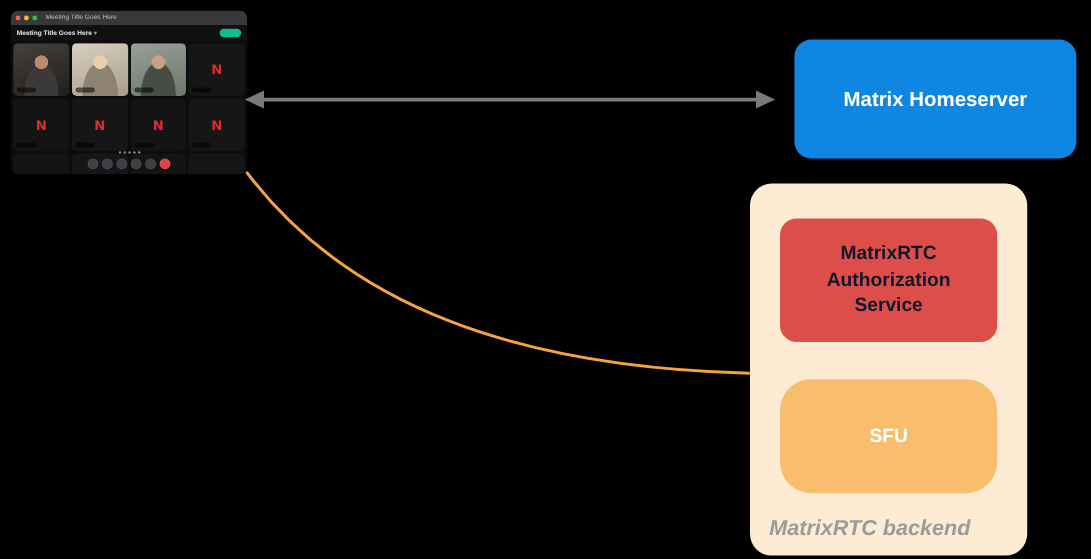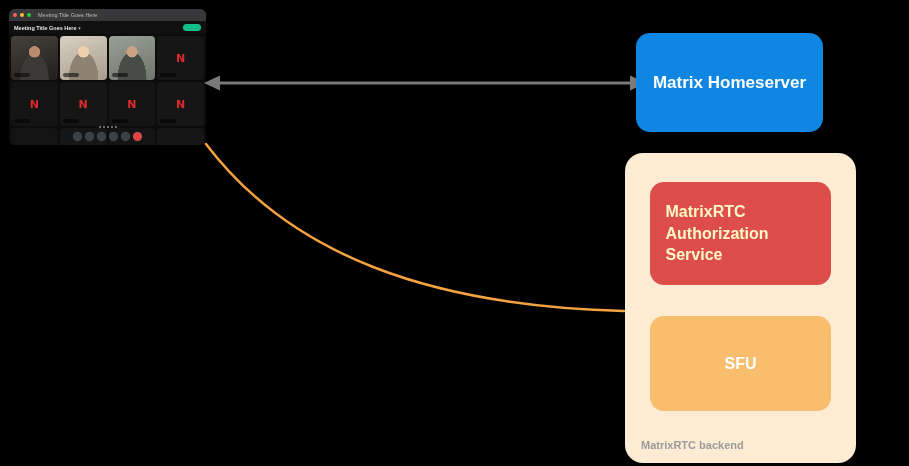--- a/index.html
+++ b/index.html
@@ -16,35 +16,35 @@
   .connectors{position:absolute;inset:0;width:909px;height:466px;pointer-events:none;}
   .arrow-shaft{stroke:var(--arrow);stroke-width:3;}
   .arrow-head{fill:var(--arrow);}
   .media-line{stroke:var(--link);stroke-width:2.5;fill:none;stroke-linecap:round;}
 
   
   .api-label{position:absolute;left:250px;top:62px;width:350px;text-align:center;
     color:var(--api-label);font-size:13px;font-weight:600;letter-spacing:.2px;}
 
   
-  .homeserver{position:absolute;left:636px;top:33px;width:187px;height:99px;background:var(--blue);
+  .homeserver{position:absolute;left:662px;top:33px;width:235px;height:99px;background:var(--blue);
     border-radius:14px;display:flex;align-items:center;justify-content:center;}
   .homeserver .label{color:#fff;font-size:17px;font-weight:700;}
 
   
   .backend{position:absolute;left:625px;top:153px;width:231px;height:310px;background:var(--peach);
     border-radius:18px;}
   .auth{position:absolute;left:25px;top:29px;width:181px;height:103px;background:var(--red);
     border-radius:14px;display:flex;align-items:center;justify-content:center;}
-  .auth .label{color:#fef9c3;font-size:16px;font-weight:700;line-height:1.35;width:150px;}
+  .auth .label{color:#0f172a;font-size:16px;font-weight:700;text-align:center;line-height:1.35;width:150px;}
   .sfu{position:absolute;left:25px;top:163px;width:181px;height:95px;background:var(--orange);
-    border-radius:14px;display:flex;align-items:center;justify-content:center;}
+    border-radius:26px;display:flex;align-items:center;justify-content:center;}
   .sfu .label{color:#fff;font-size:16px;font-weight:700;}
   .backend-label{position:absolute;left:16px;bottom:12px;color:var(--backend-label);
-    font-size:11px;font-weight:700;}
+    font-size:18px;font-weight:700;font-style:italic;}
 
   
   .call-window{position:absolute;left:9px;top:9px;width:197px;height:136px;border-radius:6px;
     overflow:hidden;background:#151515;box-shadow:0 1px 6px rgba(0,0,0,.7);}
   .titlebar{height:12px;background:#38383a;display:flex;align-items:center;padding:0 4px;gap:3px;}
   .tl-dot{width:4px;height:4px;border-radius:50%;flex:none;}
   .tl-red{background:#ff5f57;} .tl-yellow{background:#febc2e;} .tl-green{background:#28c840;}
   .tab-title{color:#bdbdbd;font-size:5.5px;margin-left:4px;white-space:nowrap;overflow:hidden;}
   .call-header{height:13px;background:#101010;display:flex;align-items:center;padding:0 5px;}
   .call-title{color:#e6e6e6;font-size:5.5px;font-weight:700;white-space:nowrap;}

